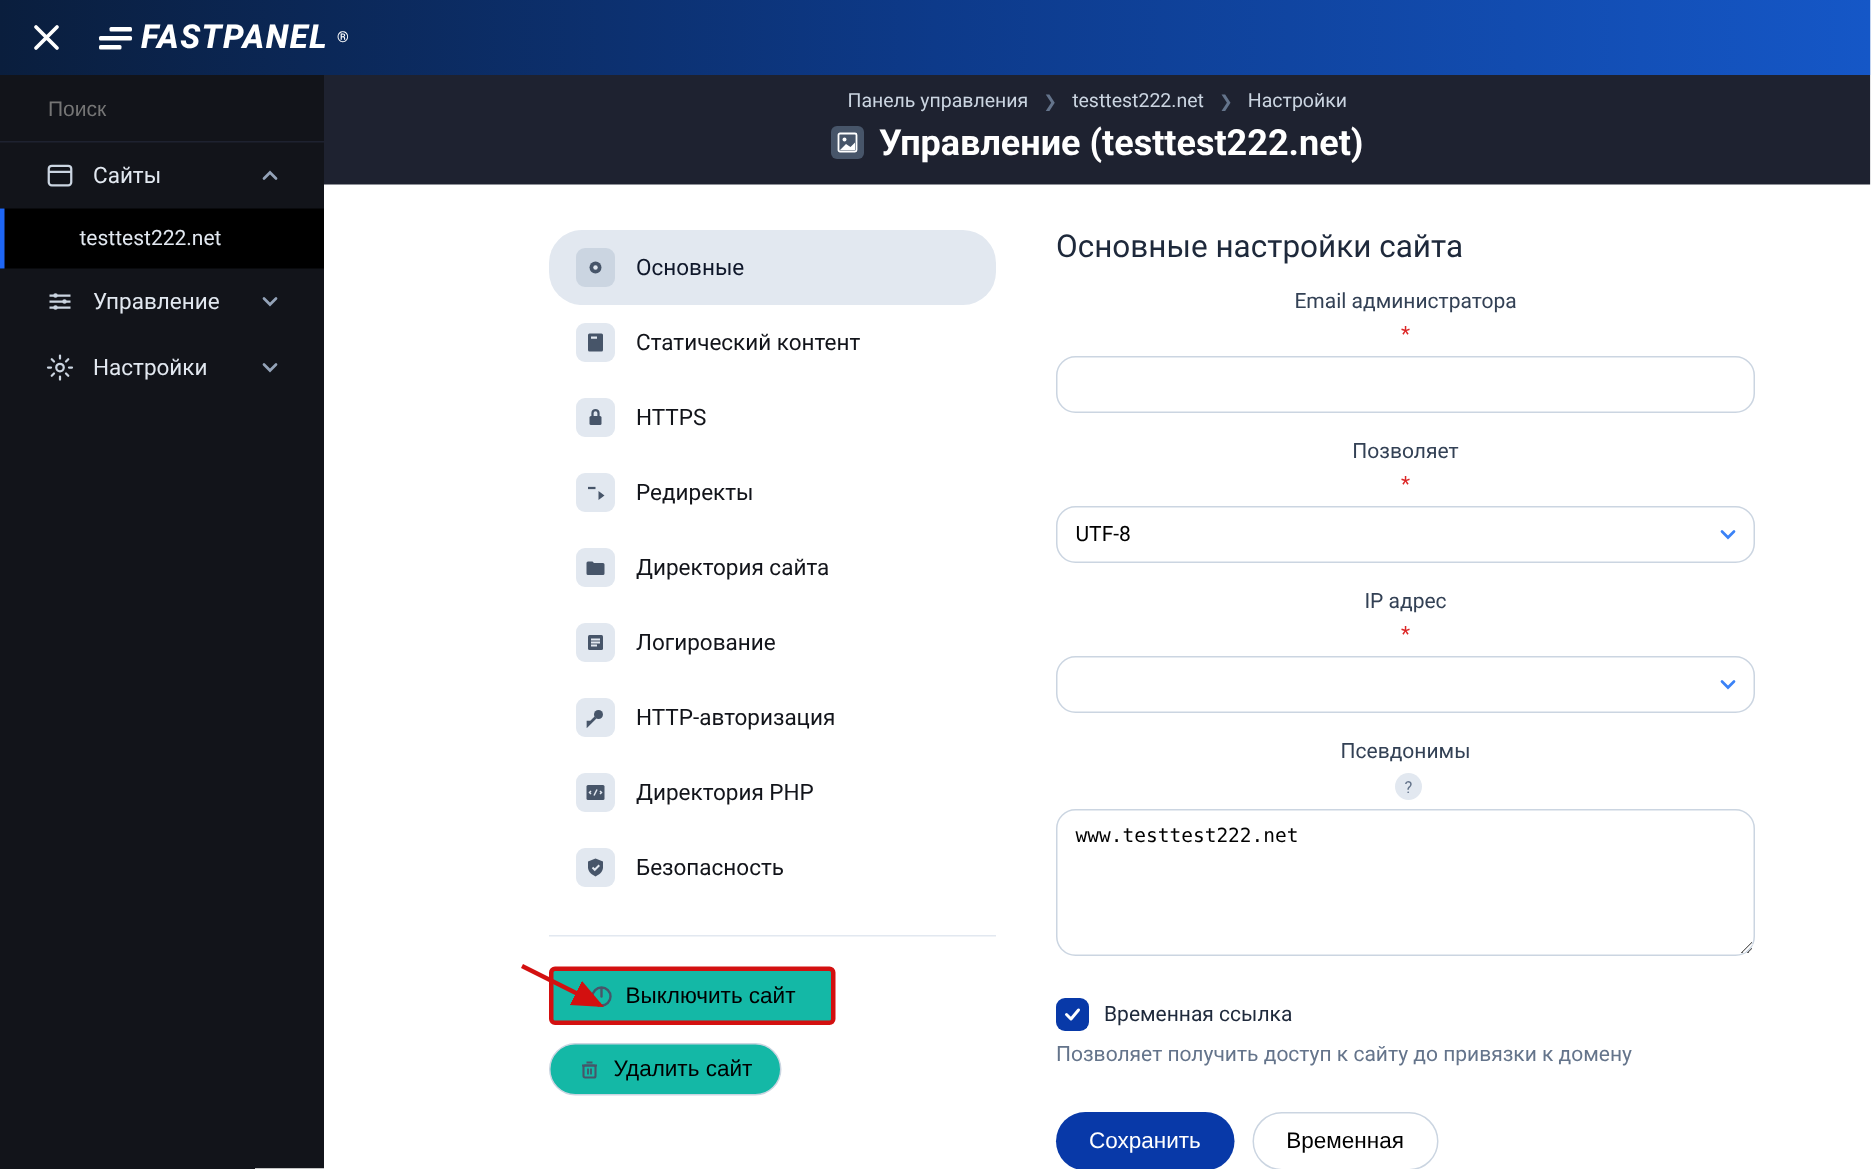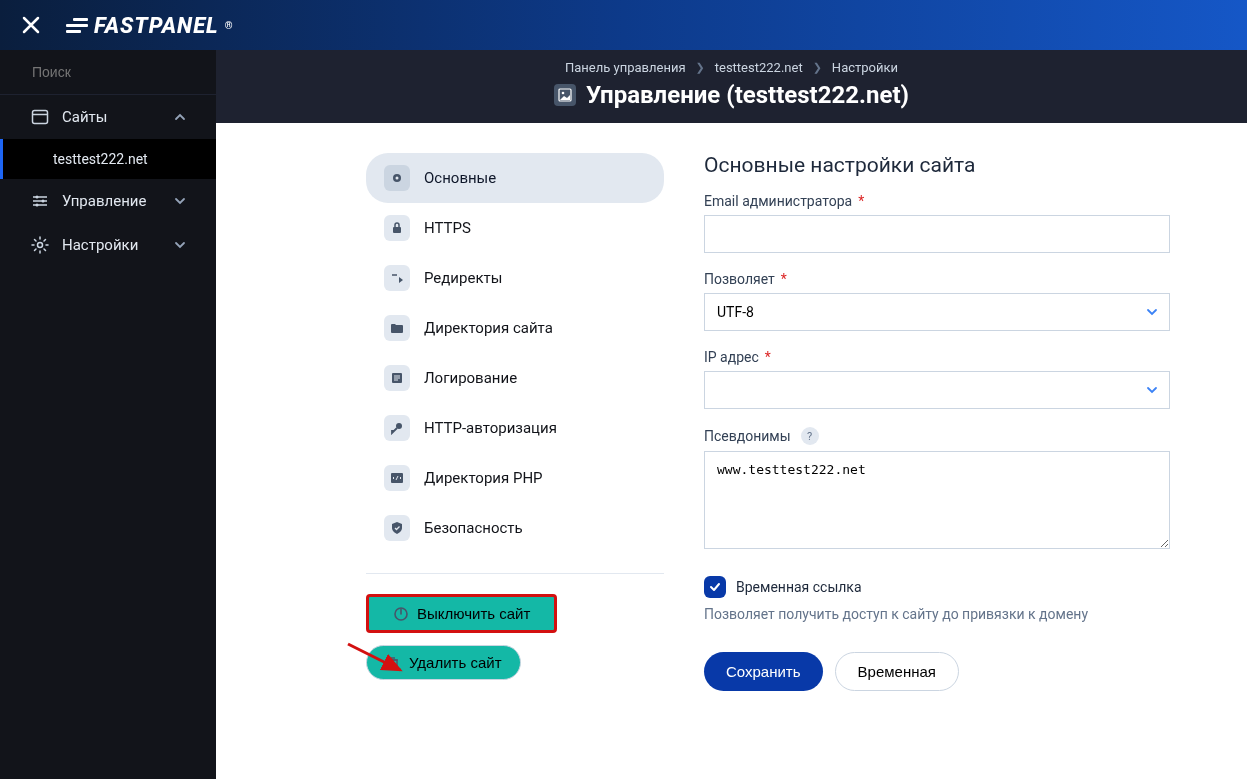--- a/index.html
+++ b/index.html
@@ -190,27 +190,27 @@
   position: absolute;
   left: 344px;
   top: 640px;
   pointer-events: none;
 }
 
 
 .form-col { flex: 1; padding-left: 40px; padding-right: 4px; max-width:510px;}
 .form-title { font-size: 21px; font-weight: 400; margin-bottom: 16px; color:#1e293b;}
 .field { margin-bottom: 18px; }
-.field-label { font-size: 14px; color: #334155; margin-bottom: 6px; display:flex; align-items:center; gap:6px;}
+.field-label { font-size: 14px; color: #334155; margin-bottom: 6px; display:flex; align-items:center; gap:6px;flex-direction:column;}
 .req { color: #dc2626; }
 .help-q { width:18px;height:18px;border-radius:50%;background:#e2e8f0;color:#64748b;font-size:11px;display:inline-flex;align-items:center;justify-content:center;margin-left:4px;}
 .input, .select, .textarea {
   width: 100%;
   border: 1px solid #cbd5e1;
-  border-radius: 0;
+  border-radius: 13px;
   padding: 10px 12px;
   font-size: 14px;
   background: #fff;
   font-family: inherit;
 }
 .select-wrap { position: relative; }
 .select-caret { position:absolute; right:12px; top:50%; transform:translateY(-50%); color:#3b82f6; pointer-events:none;}
 .textarea { resize: both; height: 98px; font-family: ui-monospace, Menlo, monospace; font-size:13px;}
 .checkbox-row { display:flex; align-items:center; gap:10px; margin-top:24px;}
 .checkbox {
@@ -340,20 +340,29 @@
               <svg width="16" height="16" viewBox="0 0 16 16">
                   <circle cx="8" cy="8" r="4" fill="#475569"></circle>
                   <circle cx="8" cy="8" r="1.5" fill="#e2e8f0"></circle>
                 </svg>
             </span>
             <span>Основные</span>
           </div>
           <div class="set-item">
             <span class="set-icon">
               <svg width="14" height="14" viewBox="0 0 14 14">
+                  <rect x="2" y="1" width="10" height="12" rx="1" fill="#475569"></rect>
+                  <rect x="4" y="3" width="4" height="1.5" fill="#e2e8f0"></rect>
+                </svg>
+            </span>
+            <span>Статический контент</span>
+          </div>
+          <div class="set-item">
+            <span class="set-icon">
+              <svg width="14" height="14" viewBox="0 0 14 14">
                   <rect x="3" y="6" width="8" height="6" rx="1" fill="#475569"></rect>
                   <path d="M5 6 V4 a2 2 0 0 1 4 0 V6" stroke="#475569" stroke-width="1.5" fill="none"></path>
                 </svg>
             </span>
             <span>HTTPS</span>
           </div>
           <div class="set-item">
             <span class="set-icon">
               <svg width="14" height="14" viewBox="0 0 14 14">
                   <path d="M2 10 H9 L9 6 L13 9 L9 12 L9 10" fill="#475569"></path>

